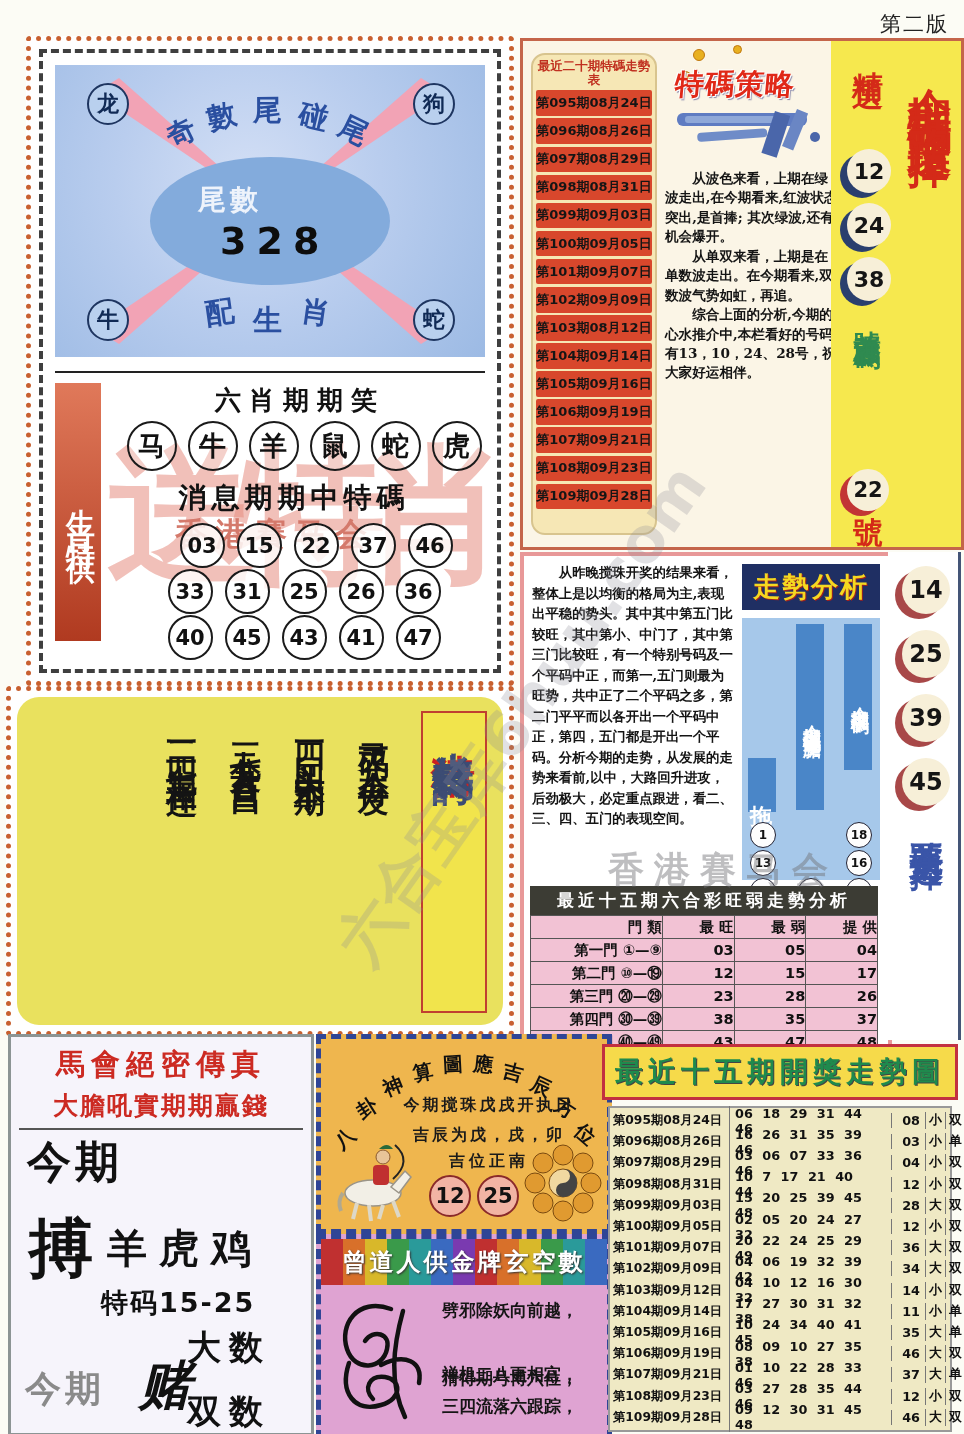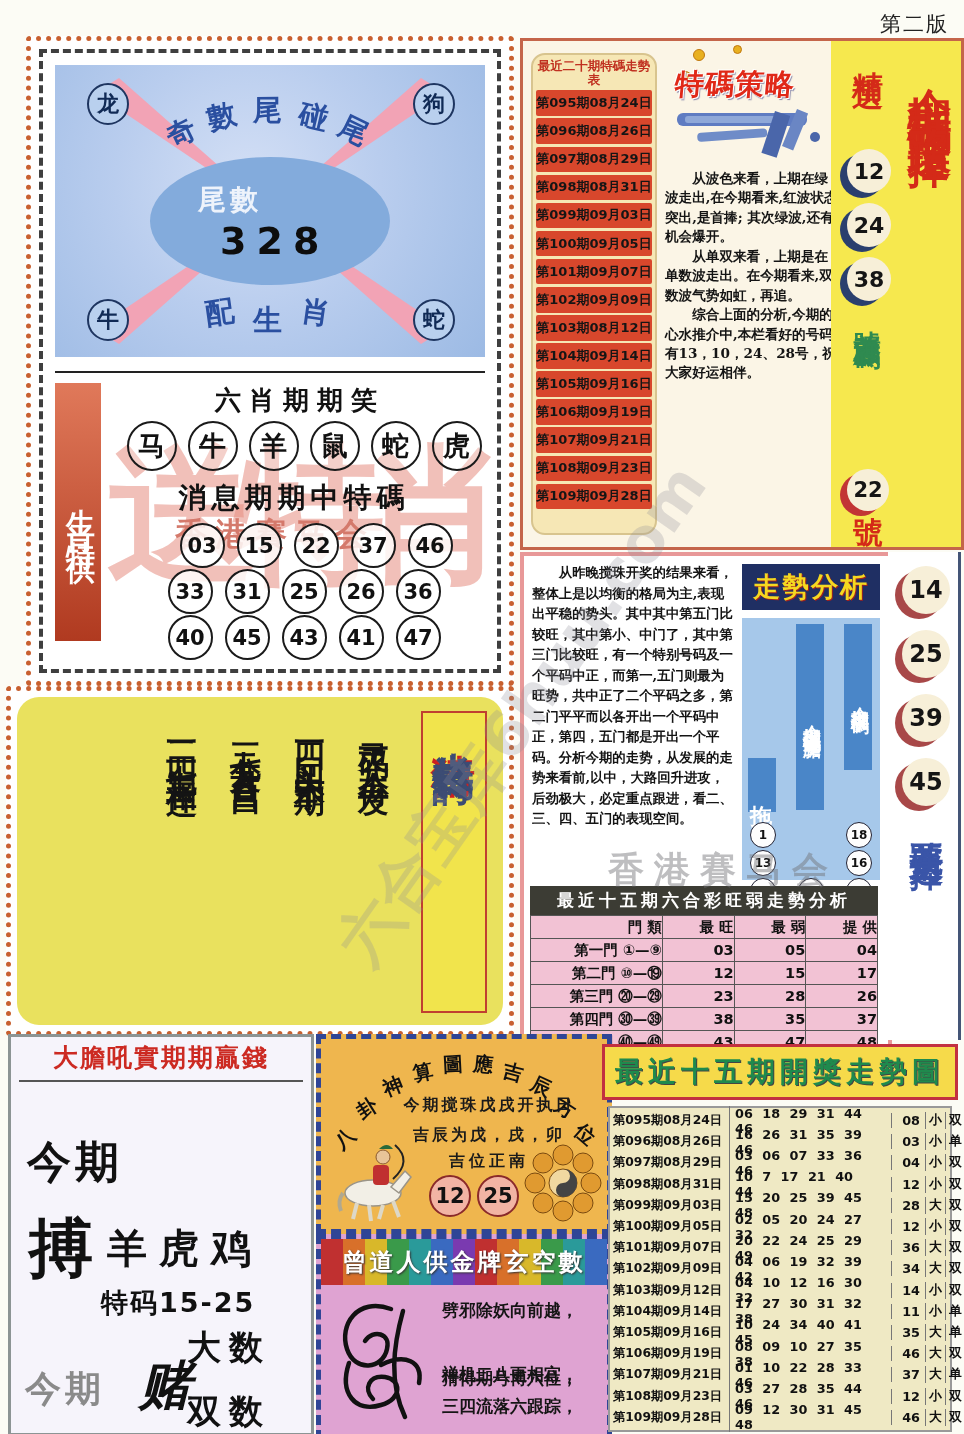--- a/index.html
+++ b/index.html
@@ -347,20 +347,21 @@
 
   <div class="abs" id="strip2" style="left:888px;top:552px;width:70px;height:488px;">
     <span class="ball blobmaroon abs" style="left:14px;top:14px;width:48px;height:48px;font-size:24px;">14</span>
     <span class="ball blobmaroon abs" style="left:14px;top:78px;width:48px;height:48px;font-size:24px;">25</span>
     <span class="ball blobmaroon abs" style="left:14px;top:142px;width:48px;height:48px;font-size:24px;">39</span>
     <span class="ball blobmaroon abs" style="left:14px;top:206px;width:48px;height:48px;font-size:24px;">45</span>
     <span class="vtext abs" style="left:16px;top:262px;font-size:34px;font-weight:bold;color:#3a55a8;letter-spacing:3px;">號要全力追捧</span>
   </div>
 
   <div class="abs" id="faxbox" style="left:8px;top:1034px;width:300px;height:396px;">
+    <div class="faxtitle" style="font-size:29px;letter-spacing:6px;margin-top:8px;">馬會絕密傳真</div>
     <div class="faxtitle" style="font-size:25px;letter-spacing:2px;margin-top:4px;">大膽吼實期期贏錢</div>
     <hr id="faxline">
     <div class="abs" style="left:16px;top:96px;font-size:44px;font-weight:bold;letter-spacing:4px;">今期</div>
     <div class="abs" style="left:18px;top:168px;font-size:64px;font-weight:bold;font-family:'DejaVu Serif',serif;">搏</div>
     <div class="abs" style="left:96px;top:184px;font-size:40px;font-weight:bold;letter-spacing:12px;font-family:'DejaVu Serif',serif;">羊虎鸡</div>
     <div class="abs" style="left:90px;top:248px;font-size:27px;font-weight:bold;letter-spacing:2px;">特码15-25</div>
     <div class="abs" style="left:176px;top:288px;font-size:34px;font-weight:bold;letter-spacing:8px;font-family:'DejaVu Serif',serif;">大数</div>
     <div class="abs" style="left:14px;top:328px;font-size:36px;font-weight:bold;color:#8a8a8a;letter-spacing:4px;">今期</div>
     <div class="abs" style="left:128px;top:314px;font-size:52px;font-weight:bold;font-style:italic;font-family:'DejaVu Serif',serif;">赌</div>
     <div class="abs" style="left:176px;top:352px;font-size:34px;font-weight:bold;letter-spacing:8px;font-family:'DejaVu Serif',serif;">双数</div>

